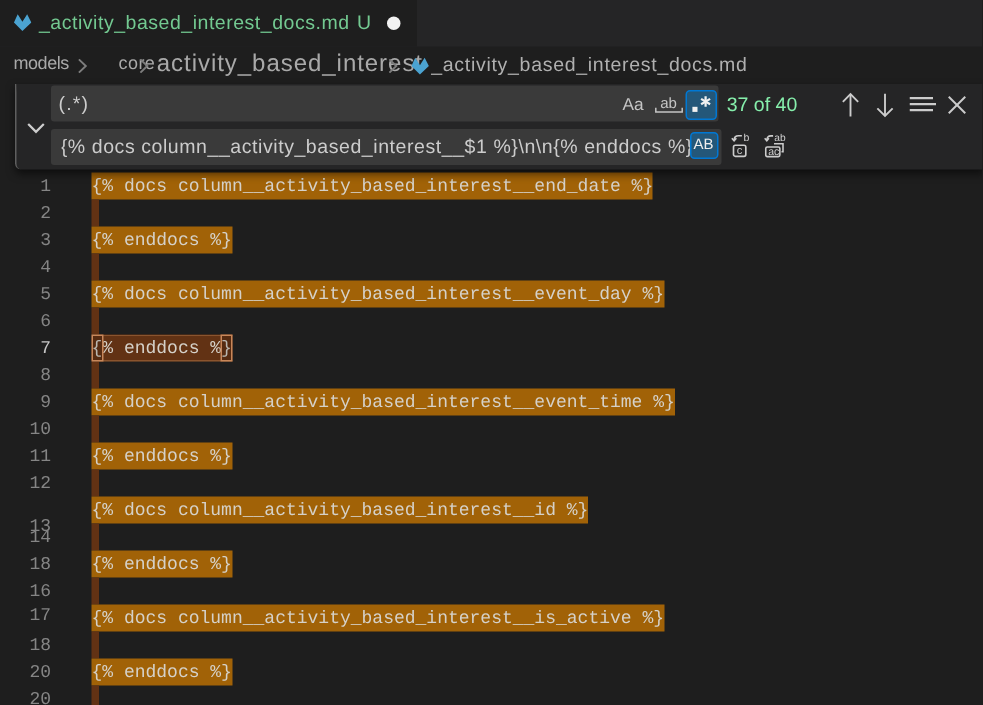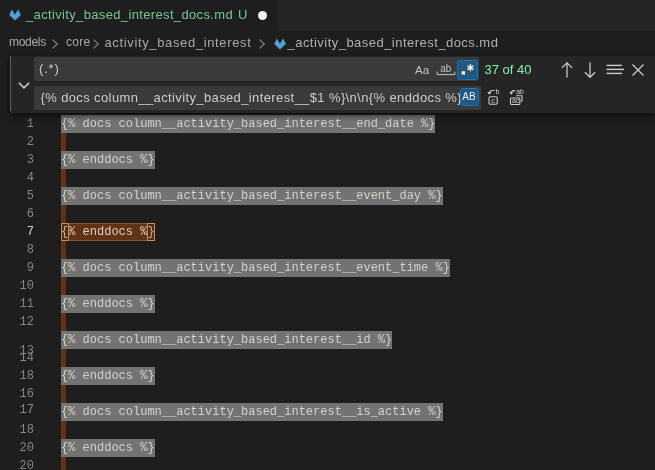--- a/index.html
+++ b/index.html
@@ -22,21 +22,21 @@
   .input{background:#3a3a3a;border-radius:2px;}
   #findinput{left:23px;top:1px;width:445px;height:24px;}
   #replinput{left:23px;top:29.5px;width:447px;height:24px;}
   .inptext{font-size:13px;color:#cccccc;white-space:pre;}
   .optbtn{background:#245779;border:1px solid #0078d4;border-radius:3px;box-sizing:border-box;}
   
   .ln{left:0;width:34px;height:18px;line-height:18px;text-align:right;
       font-family:"Liberation Mono",monospace;font-size:12px;color:#858585;}
   .code{left:61px;height:18px;line-height:18px;font-family:"Liberation Mono",monospace;
         font-size:12px;color:#d5d1c9;white-space:pre;}
-  .hl{background:#737373;display:inline-block;height:18px;line-height:18px;vertical-align:top;}
+  .hl{background:#a16207;display:inline-block;height:18px;line-height:18px;vertical-align:top;}
   .hl7{background:#623214;display:inline-block;height:18px;line-height:18px;vertical-align:top;box-shadow:inset 0 1px 0 rgba(214,150,95,0.35), inset 0 -1px 0 rgba(214,150,95,0.35);}
   .sliver{left:61px;width:4.5px;height:18px;background:#623214;}
   .bx{box-sizing:border-box;border:1px solid #c8875a;background:rgba(0,0,0,0.12);}
   svg{display:block;}
 </style>
 </head>
 <body>
 <div id="app">
 
   <div id="tabbar" class="abs"></div>
@@ -45,25 +45,25 @@
     <path d="M0.3 6.0 L2.8 0.5 L5.95 5.5 L9.1 0.5 L11.9 6.0 L5.95 11.6 Z" fill="#4ba3d1"></path>
   </svg>
   <div id="tabname" class="abs">_activity_based_interest_docs.md</div>
   <div id="tabU" class="abs">U</div>
   <div id="tabdot" class="abs"></div>
 
   <div class="bc abs" style="left:9px;letter-spacing:-0.3px;">models</div>
   <svg class="abs" style="left:50.5px;top:39px" width="8" height="10" viewBox="0 0 8 10">
     <path d="M1.6 0.6 L6.2 5 L1.6 9.4" fill="none" stroke="#7d7d7d" stroke-width="1.3"></path>
   </svg>
-  <div class="bc abs" style="left:66px;letter-spacing:0.3px;">core</div>
+  <div class="bc abs" style="left:79px;letter-spacing:0.3px;">core</div>
   <svg class="abs" style="left:92px;top:39px" width="8" height="10" viewBox="0 0 8 10">
     <path d="M1.6 0.6 L6.2 5 L1.6 9.4" fill="none" stroke="#7d7d7d" stroke-width="1.3"></path>
   </svg>
-  <div class="bc abs" style="left:104.5px;font-size:13px;letter-spacing:0.64px;">activity_based_interest</div>
+  <div class="bc abs" style="left:104.5px;font-size:16px;letter-spacing:0.64px;">activity_based_interest</div>
   <svg class="abs" style="left:257.5px;top:39px" width="8" height="10" viewBox="0 0 8 10">
     <path d="M1.6 0.6 L6.2 5 L1.6 9.4" fill="none" stroke="#7d7d7d" stroke-width="1.3"></path>
   </svg>
   <svg class="abs" style="left:273.5px;top:38px" width="12" height="12" viewBox="0 0 12 12">
     <path d="M0.3 6.0 L2.8 0.5 L5.95 5.5 L9.1 0.5 L11.9 6.0 L5.95 11.6 Z" fill="#4ba3d1"></path>
   </svg>
   <div class="bc abs" style="left:287.5px;font-size:13px;letter-spacing:0.47px;color:#b0b0b0;">_activity_based_interest_docs.md</div>
 
   <div id="lines">
   <div class="abs ln" style="top:115px;color:#858585">1</div>

